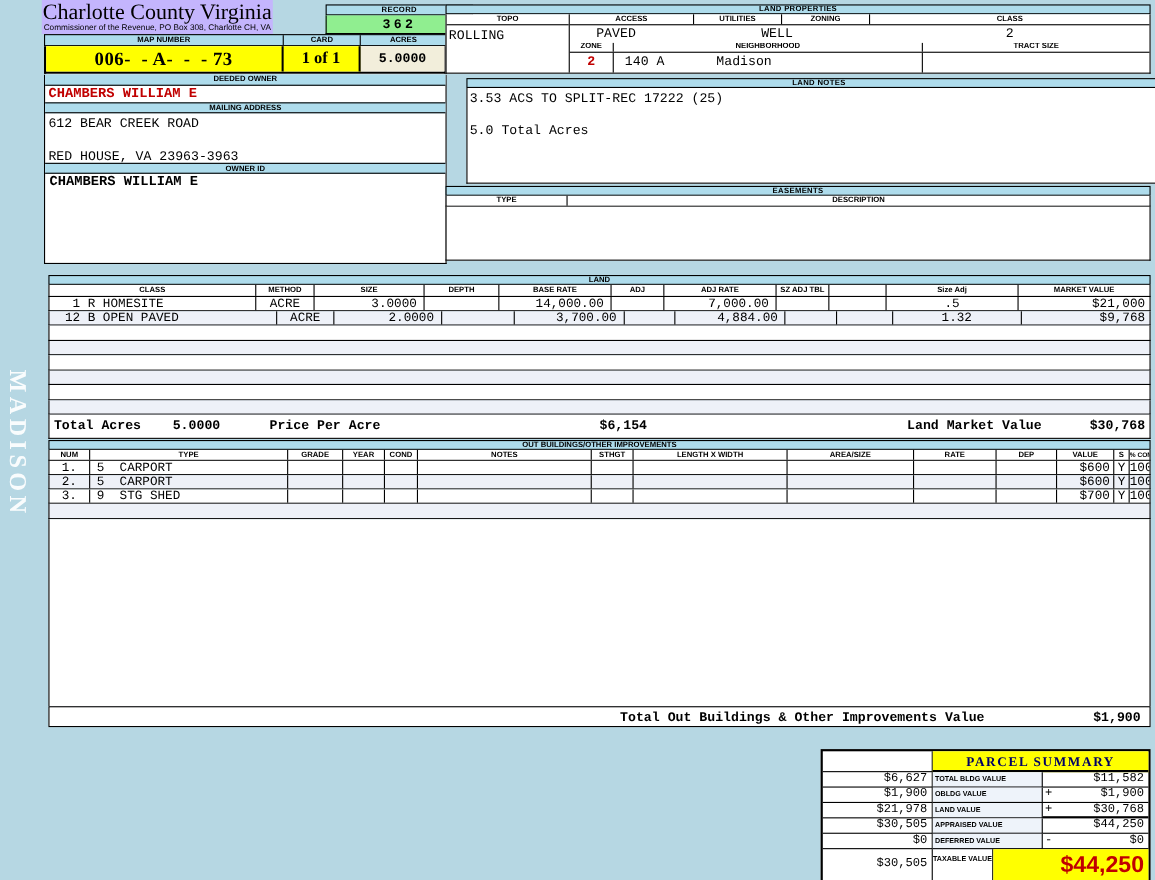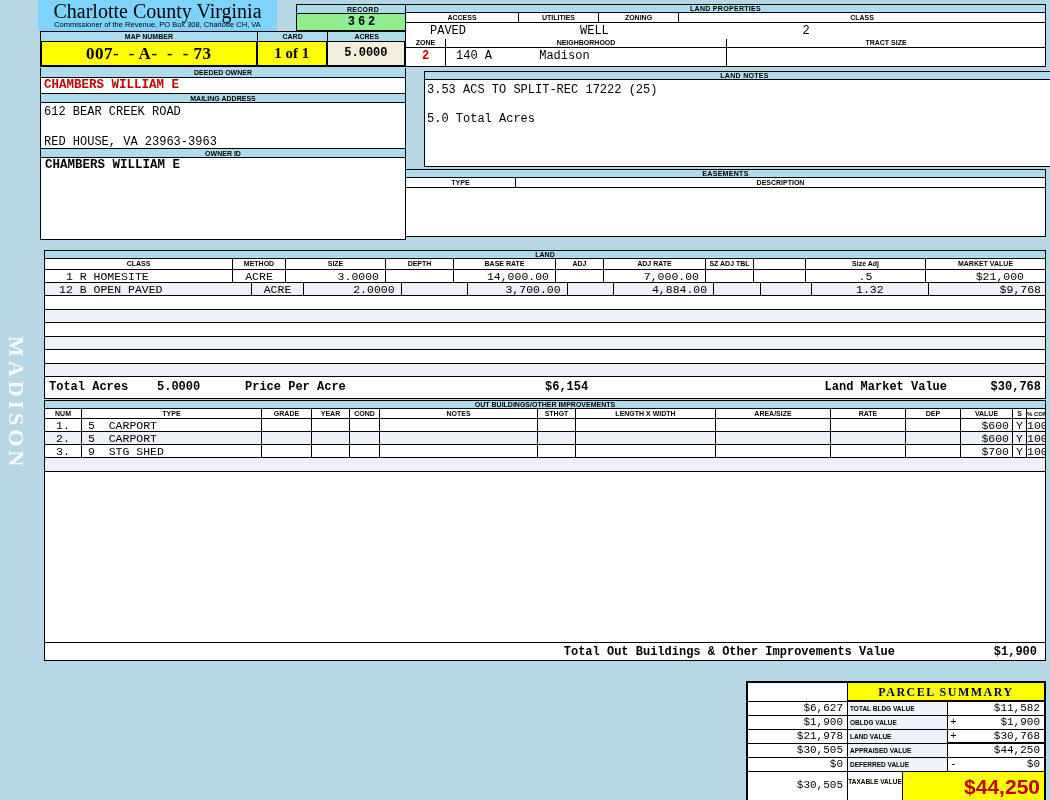--- a/index.html
+++ b/index.html
@@ -18,21 +18,21 @@
       white-space:nowrap;border-right:1px solid #000;line-height:10px;}
   .dc{font:11.5px "Liberation Mono","DejaVu Sans Mono",monospace;overflow:hidden;
       white-space:pre;line-height:13px;}
 
   
   .watermark{position:absolute;left:3px;top:336px;writing-mode:vertical-rl;
              font-family:"Liberation Serif","DejaVu Serif",serif;font-size:22px;font-weight:bold;
              color:rgba(255,255,255,.92);letter-spacing:4px;}
 
   
-  .titlebox{position:absolute;left:38px;top:0;width:239px;height:31px;background:#7dd3fc;padding-top:1px;}
+  .titlebox{position:absolute;left:38px;top:0;width:210px;height:31px;background:#c4b5fd;padding-top:1px;}
   .county-title{font-family:"Liberation Serif","DejaVu Serif",serif;font-size:20px;line-height:20px;text-align:center;}
   .county-sub{font-size:7.5px;text-align:center;line-height:8px;}
 
   .recordbox{position:absolute;left:296px;top:4px;width:134px;}
   .record-val{background:#90ee90;border:1px solid #000;border-top:none;height:17px;line-height:16px;
               text-align:center;font-weight:bold;font-size:12px;letter-spacing:3px;}
 
   .maptable{position:absolute;left:40px;top:31px;width:366px;}
   .maphead{display:flex;height:11px;background:#aedcec;border:1px solid #000;}
   .maphead .hc{line-height:9px;}
@@ -136,41 +136,45 @@
     <div class="record-val mono">362</div>
   </div>
 
   <div class="maptable">
     <div class="maphead">
       <div class="hc" style="width:218px">MAP NUMBER</div>
       <div class="hc" style="width:71px">CARD</div>
       <div class="hc" style="width:77px;border-right:none">ACRES</div>
     </div>
     <div class="mapvals">
-      <div class="mv yellow serif" style="width:218px;font-weight:bold;font-size:17px;letter-spacing:.5px">007-  - A-  -  - 73</div>
+      <div class="mv yellow serif" style="width:218px;font-weight:bold;font-size:17px;letter-spacing:.5px">006-  - A-  -  - 73</div>
       <div class="mv yellow serif" style="width:71px;font-weight:bold;font-size:15px">1 of 1</div>
       <div class="mv cream mono" style="width:77px;border-right:none;font-weight:bold;font-size:12px">5.0000</div>
     </div>
   </div>
 
   <div class="ownerbox">
     <div class="ibar" style="border-top:none">DEEDED OWNER</div>
     <div class="owner-name">CHAMBERS WILLIAM E</div>
     <div class="ibar">MAILING ADDRESS</div>
     <div class="addr">
       <div class="addr-l1">612 BEAR CREEK ROAD</div>
       <div class="addr-l2">RED HOUSE, VA 23963-3963</div>
     </div>
     <div class="ibar">OWNER ID</div>
     <div class="ownerid">CHAMBERS WILLIAM E</div>
   </div>
 
   <div class="lpbox">
     <div class="bar" style="height:9px;line-height:8px">LAND PROPERTIES</div>
     <div class="lp-body">
+      <div class="lp-topo">
+        <div class="lp-topo-h">TOPO</div>
+        <div class="lp-topo-v">ROLLING</div>
+      </div>
       <div class="lp-right">
         <div class="lp-r1h">
           <div class="hc" style="width:113px">ACCESS</div>
           <div class="hc" style="width:80px">UTILITIES</div>
           <div class="hc" style="width:80px">ZONING</div>
           <div class="hc" style="flex:1;border-right:none">CLASS</div>
         </div>
         <div class="lp-r1v">
           <span style="position:absolute;left:24px;top:1px">PAVED</span>
           <span style="position:absolute;left:174px;top:1px">WELL</span>
@@ -230,21 +234,21 @@
       <div class="dc vline" style="width:188px;padding-left:14px"> 1 R HOMESITE</div>
       <div class="dc vline tc" style="width:53px">ACRE</div>
       <div class="dc vline tr" style="width:100px">3.0000</div>
       <div class="dc vline" style="width:68px"></div>
       <div class="dc vline tr" style="width:102px">14,000.00</div>
       <div class="dc vline" style="width:48px"></div>
       <div class="dc vline tr" style="width:102px">7,000.00</div>
       <div class="dc vline" style="width:48px"></div>
       <div class="dc vline" style="width:52px"></div>
       <div class="dc vline tc" style="width:120px">.5</div>
-      <div class="dc tr" style="width:119px;padding-right:21px">$21,000</div>
+      <div class="dc tr" style="width:119px;padding-right:4px">$21,000</div>
     </div>
     <div class="land-row stripe">
       <div class="dc vline" style="width:212px;padding-left:14px">12 B OPEN PAVED</div>
       <div class="dc vline tc" style="width:53px">ACRE</div>
       <div class="dc vline tr" style="width:100px">2.0000</div>
       <div class="dc vline" style="width:68px"></div>
       <div class="dc vline tr" style="width:102px">3,700.00</div>
       <div class="dc vline" style="width:48px"></div>
       <div class="dc vline tr" style="width:102px">4,884.00</div>
       <div class="dc vline" style="width:48px"></div>

